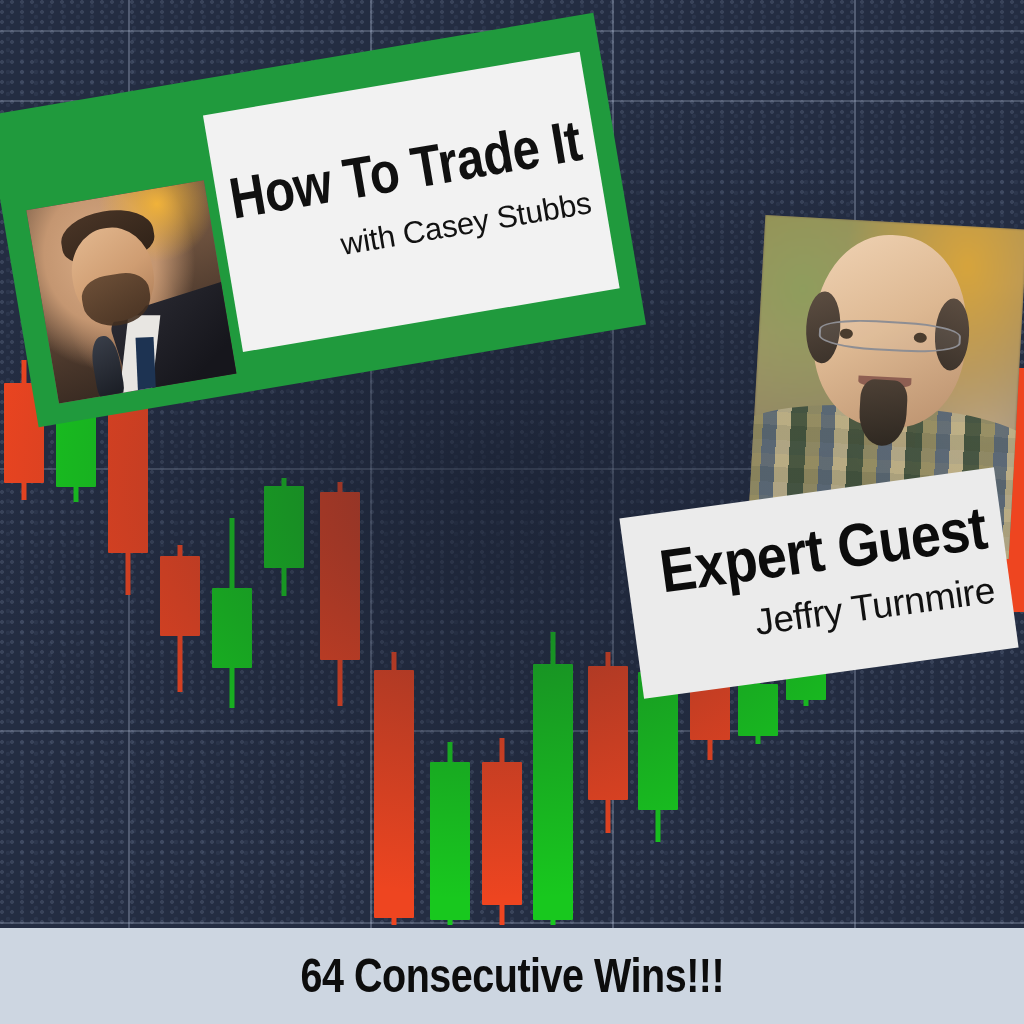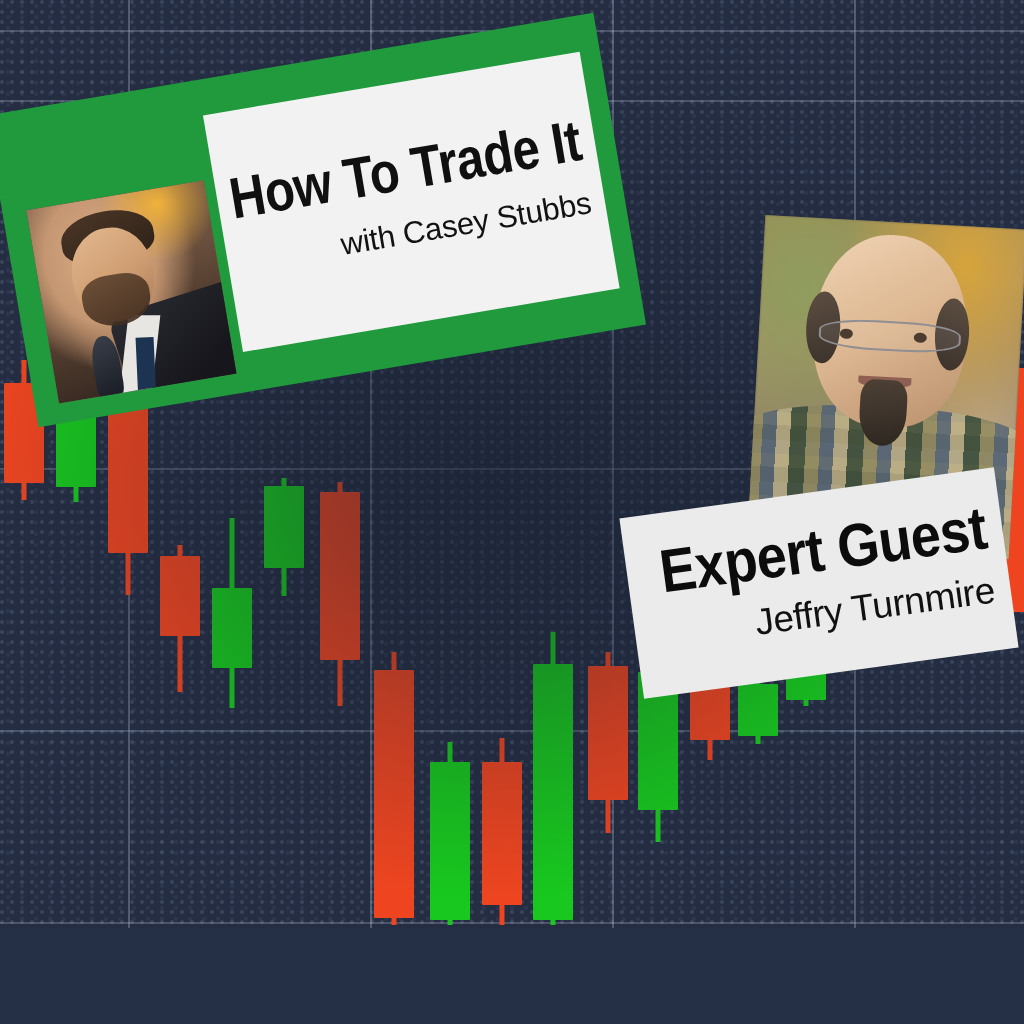--- a/index.html
+++ b/index.html
@@ -475,14 +475,17 @@
       <div class="mouth"></div>
       <div class="goatee"></div>
     </div>
   </div>
 
   <div class="guest-card">
     <div class="guest-title">Expert Guest</div>
     <div class="guest-name">Jeffry Turnmire</div>
   </div>
 
+  <div class="bottom-banner">
+    <div class="bottom-text">64 Consecutive Wins!!!</div>
+  </div>
 
 </div>
 
 </body></html>

